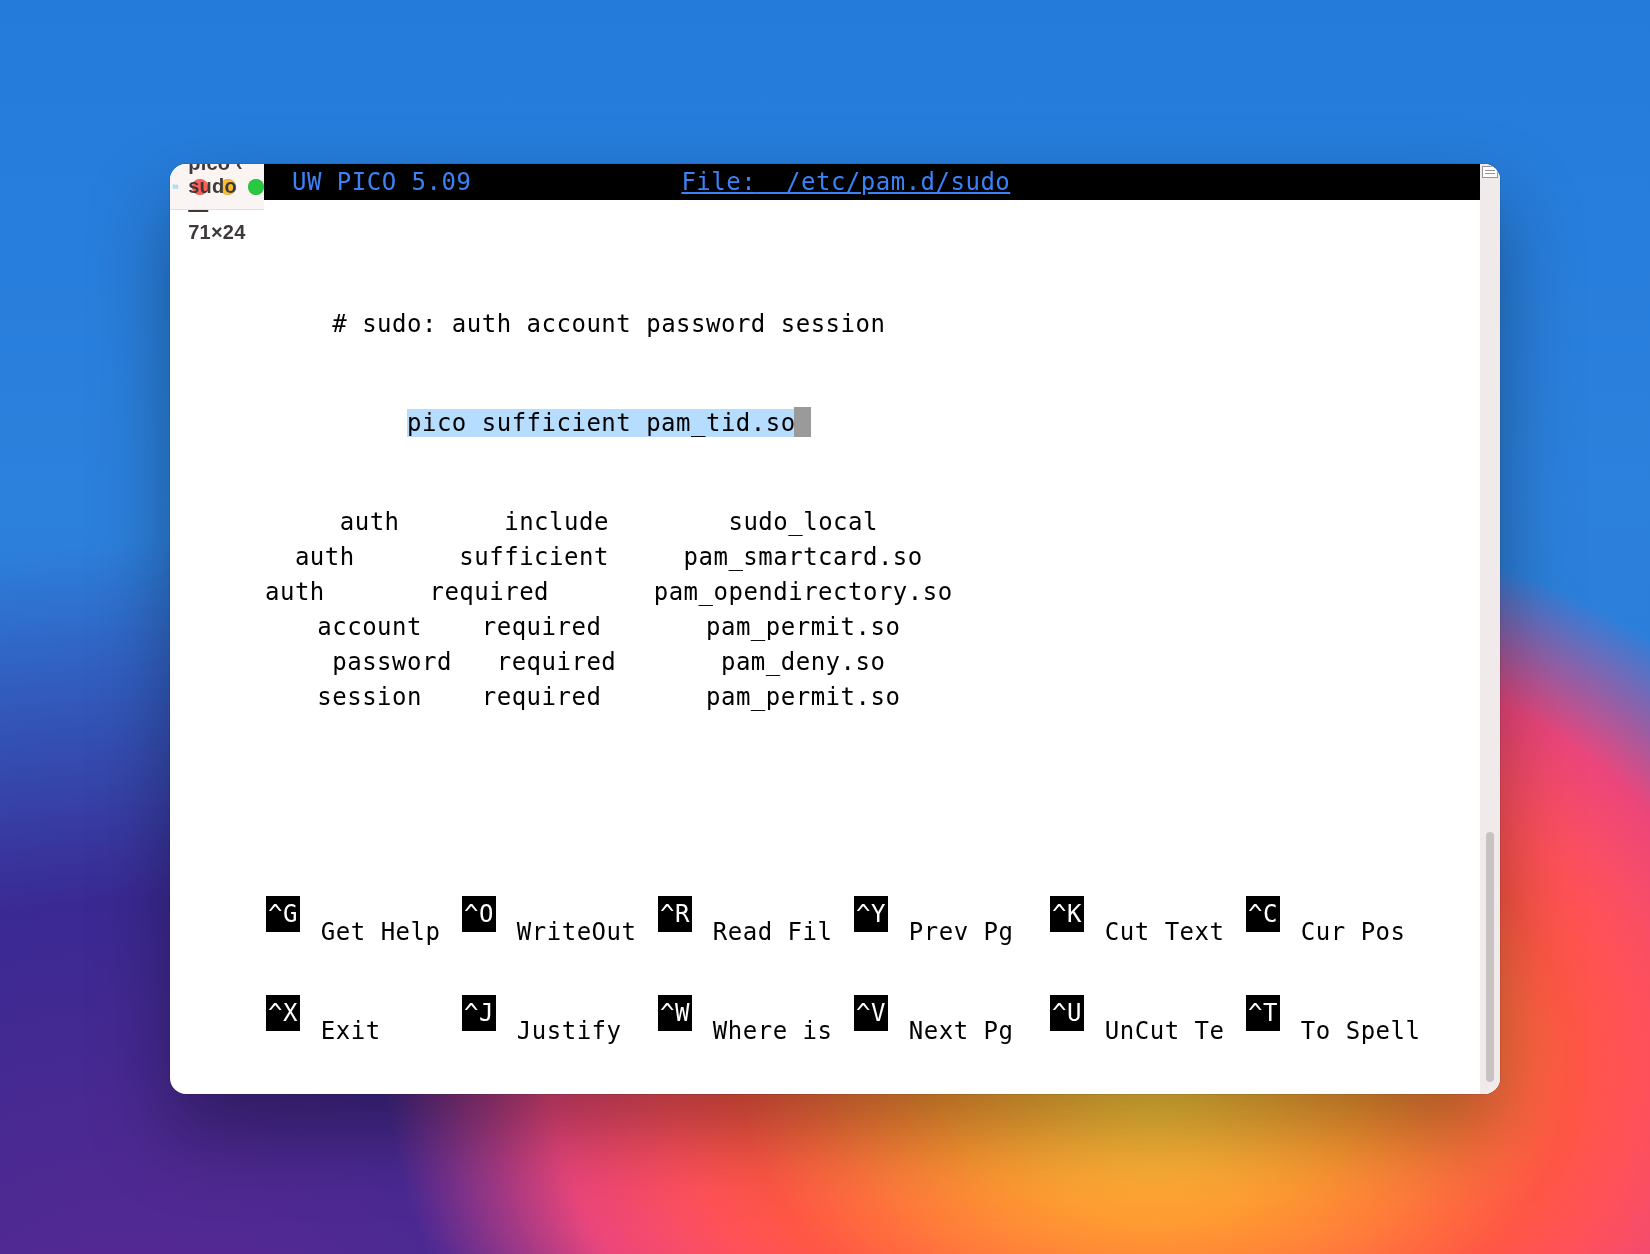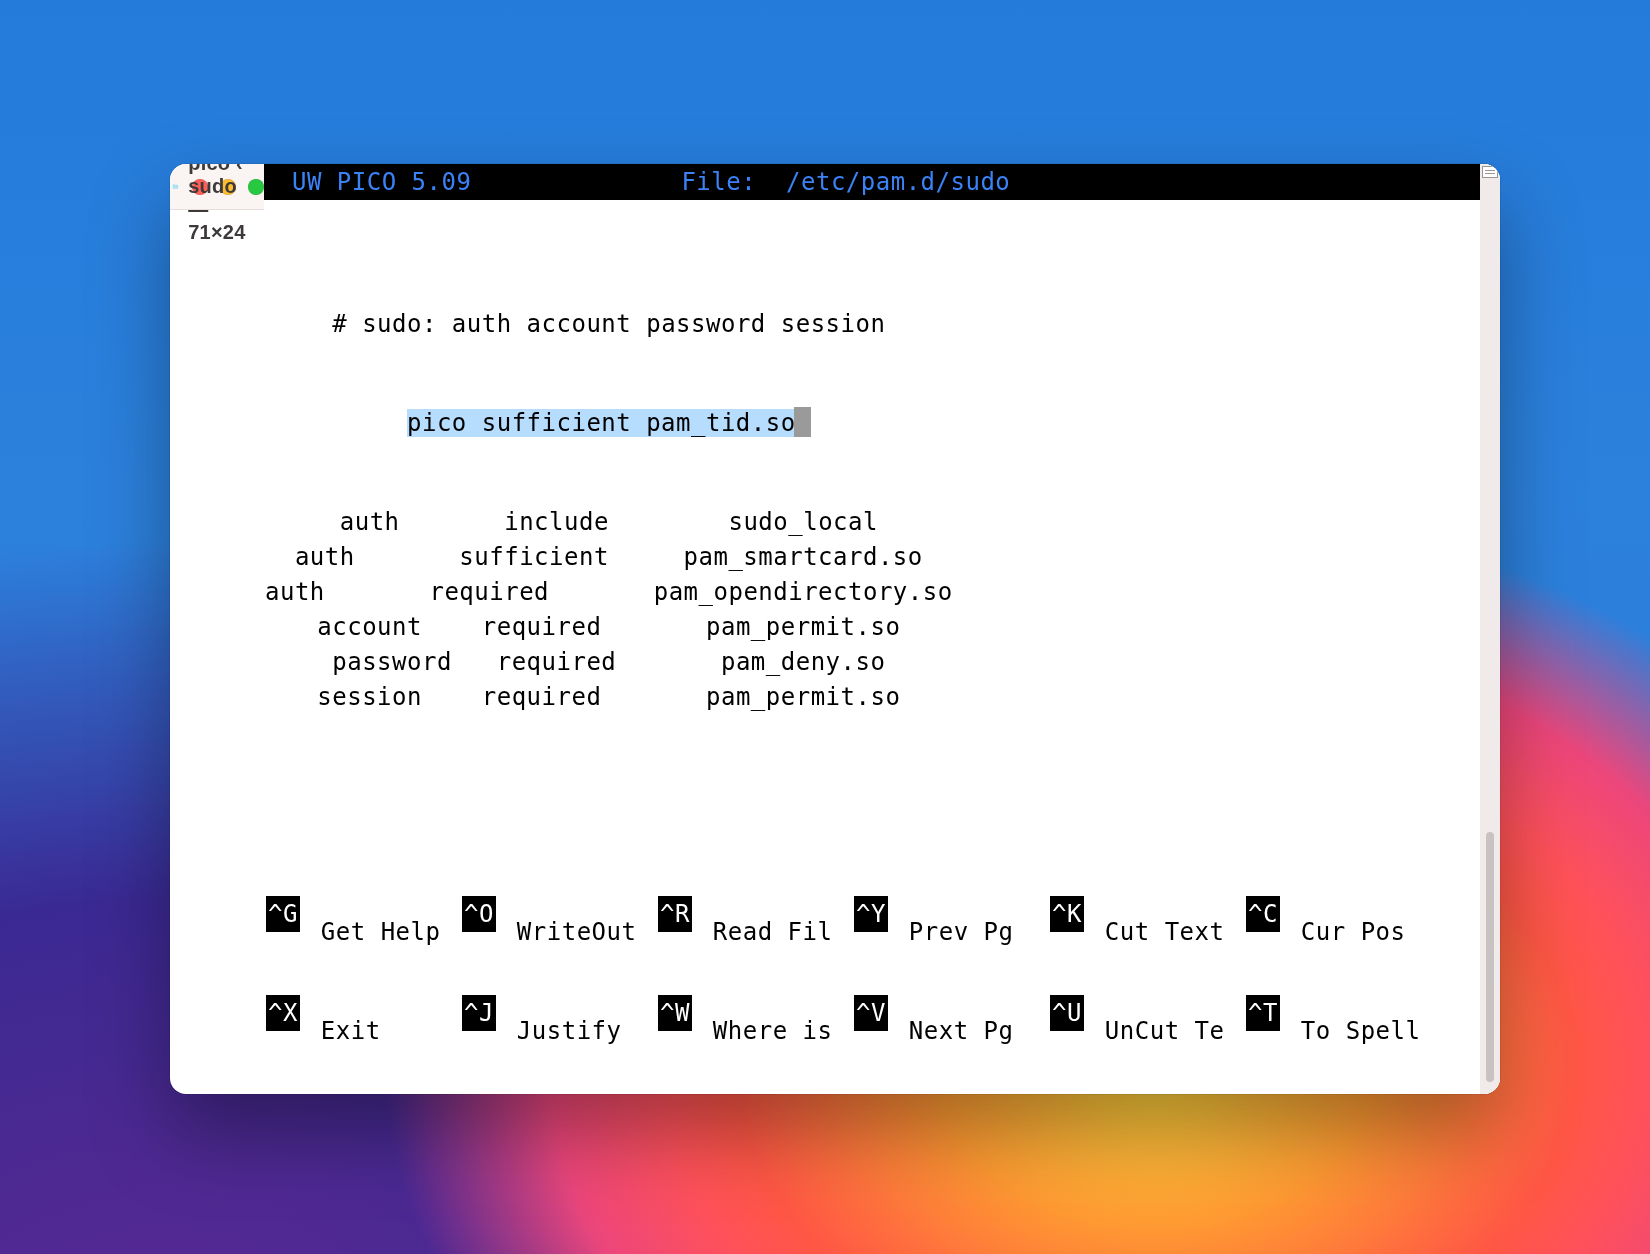--- a/index.html
+++ b/index.html
@@ -123,20 +123,21 @@
     background: #000000;
     color: #3b82f6;
     display: flex;
   }
   .term-titlebar .left {
     padding-left: 28px;
     flex: 0 0 auto;
   }
   .term-titlebar .right {
     margin-left: 210px;
+    text-decoration: underline;
   }
   .editor-content {
     position: absolute;
     left: 0;
     top: 80px;
     padding-left: 1px;
     text-align: center;
   }
   .line { height: 35px; }
   .sel { background: #b6dcfe; }

